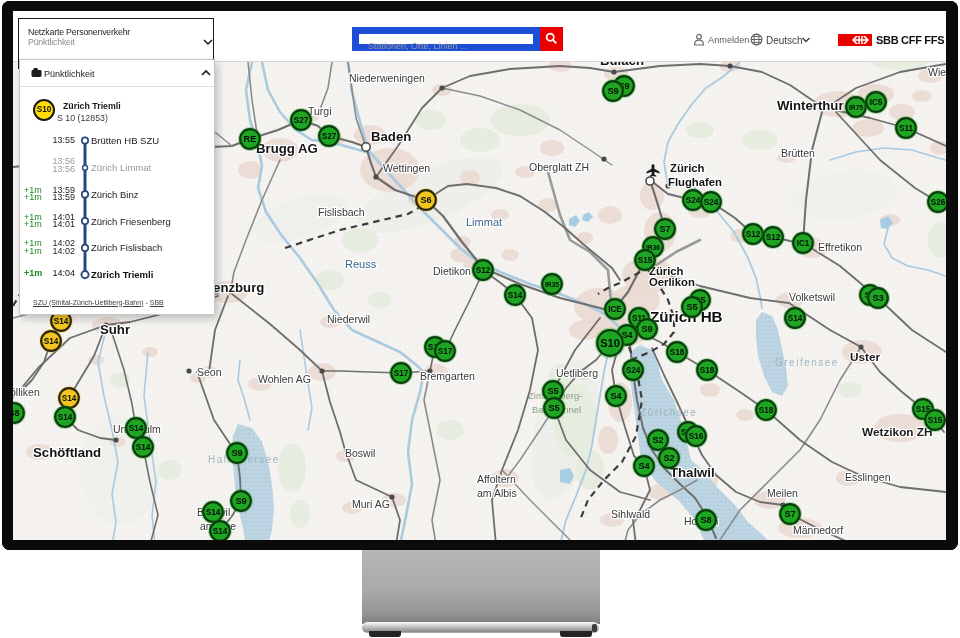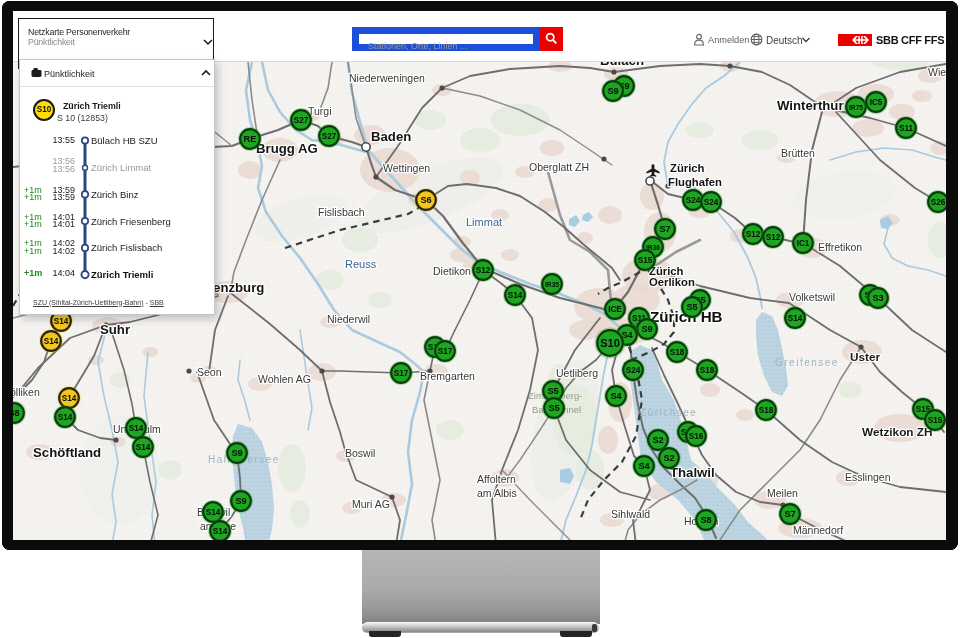--- a/index.html
+++ b/index.html
@@ -511,21 +511,21 @@
   <svg class="abs" style="left:0;top:0" width="196" height="254">
     <line x1="65" y1="80.5" x2="65" y2="214.6" stroke="#27497e" stroke-width="3"></line>
     <circle cx="65" cy="80.5" r="3.2" fill="#fff" stroke="#27497e" stroke-width="1.7"></circle>
     <circle cx="65" cy="107.8" r="2.5" fill="#fff" stroke="#27497e" stroke-width="1.4"></circle>
     <circle cx="65" cy="134.4" r="3.2" fill="#fff" stroke="#27497e" stroke-width="1.7"></circle>
     <circle cx="65" cy="161.1" r="3.2" fill="#fff" stroke="#27497e" stroke-width="1.7"></circle>
     <circle cx="65" cy="187.9" r="3.2" fill="#fff" stroke="#27497e" stroke-width="1.7"></circle>
     <circle cx="65" cy="214.6" r="3.6" fill="#fff" stroke="#27497e" stroke-width="1.9"></circle>
   </svg>
   <div class="t1" style="left:32.5px;top:76px;color:#222">13:55</div>
-  <div class="n1" style="left:71px;top:76px;color:#222">Bülach HB SZU</div>
+  <div class="n1" style="left:71px;top:76px;color:#222">Brütten HB SZU</div>
   <div class="t1" style="left:32.5px;top:97.4px;color:#9b9b9b">13:56</div>
   <div class="t1" style="left:32.5px;top:105.3px;color:#9b9b9b">13:56</div>
   <div class="n1" style="left:71px;top:103.3px;color:#9b9b9b">Zürich Limmat</div>
   <div class="t1" style="left:4px;top:125.5px;color:#1d8a1d">+1m</div>
   <div class="t1" style="left:4px;top:132.8px;color:#1d8a1d">+1m</div>
   <div class="t1" style="left:32.5px;top:125.5px;color:#222">13:59</div>
   <div class="t1" style="left:32.5px;top:132.8px;color:#222">13:59</div>
   <div class="n1" style="left:71px;top:130px;color:#222">Zürich Binz</div>
   <div class="t1" style="left:4px;top:152.7px;color:#1d8a1d">+1m</div>
   <div class="t1" style="left:4px;top:159.8px;color:#1d8a1d">+1m</div>

